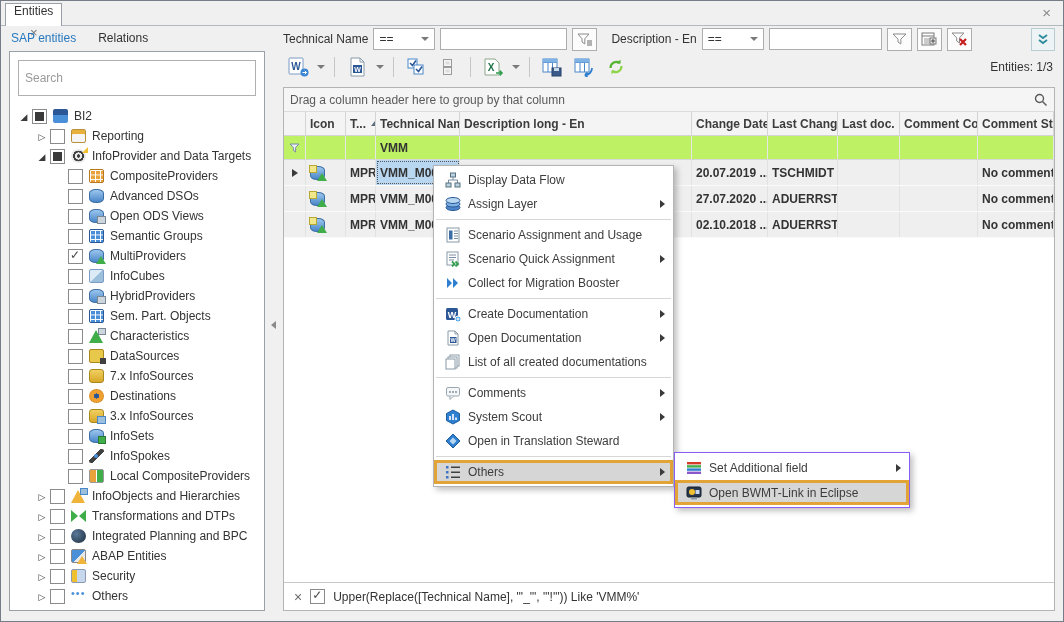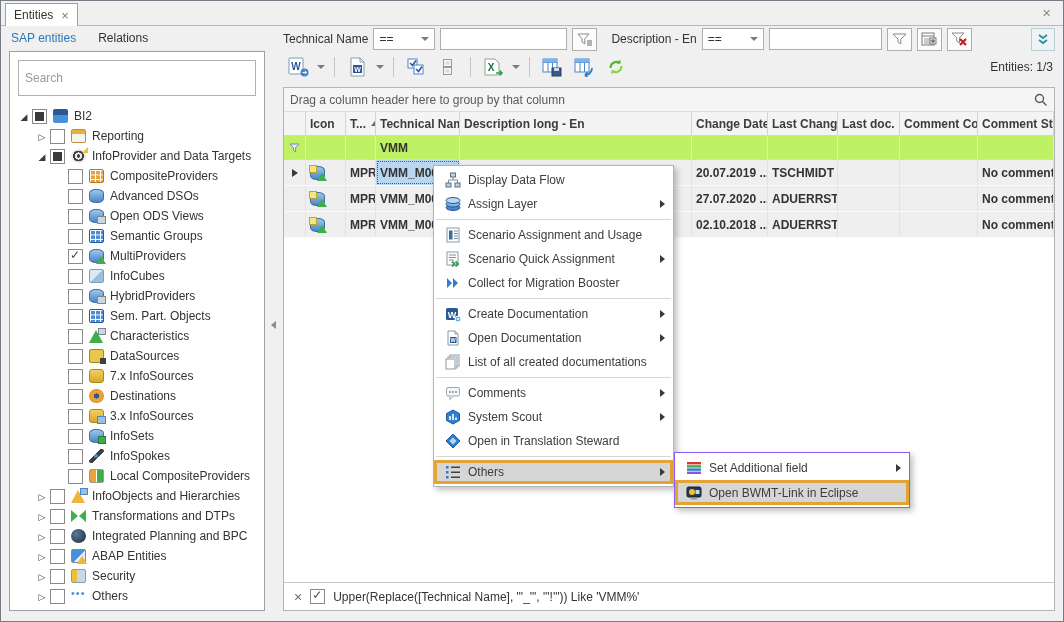--- a/index.html
+++ b/index.html
@@ -1,19 +1,19 @@
 <!DOCTYPE html>
 <html><head>
 <meta charset="utf-8">
 <style>
   html,body{margin:0;padding:0;background:#cfd4da;font-family:"Liberation Sans",sans-serif;}
   .window{position:relative;width:1064px;height:622px;background:#f0f0f0;border:1px solid #767d87;box-sizing:border-box;overflow:hidden;font-size:12px;color:#333;}
   
   .doc-tabbar{position:absolute;left:0;top:0;right:0;height:24px;border-bottom:1px solid #b2b8c0;background:#f0f0f0;}
-  .doc-tab{position:absolute;left:4px;top:2px;height:22px;background:#fff;border:1px solid #9aa0a8;border-bottom:none;display:flex;align-items:center;padding:0 8px;gap:8px;}
+  .doc-tab{position:absolute;left:4px;top:2px;height:22px;background:#fff;border:1px solid #9aa0a8;border-bottom:none;display:flex;align-items:center;padding:0 8px;gap:8px;flex-direction:column;}
   .doc-tab .lbl{color:#333;}
   .tab-close{color:#7a7a7a;font-size:13px;line-height:1;cursor:default;}
   .win-close{position:absolute;right:12px;top:4px;color:#8a8a8a;font-size:15px;line-height:1;}
   
   .left-tabs{position:absolute;left:4px;top:28px;height:22px;display:flex;gap:4px;}
   .left-tab{padding:2px 12px 0 6px;color:#333;}
   .left-tab.active{color:#2778be;}
   .left-panel{position:absolute;left:8px;top:50px;width:256px;bottom:10px;background:#fff;border:1px solid #9aa0a8;box-sizing:border-box;overflow:hidden;}
   .search-box{margin:8px;height:36px;border:1px solid #b0b0b0;box-sizing:border-box;}
   .search-box input{width:100%;height:100%;border:none;outline:none;padding:0 6px;font:12px "Liberation Sans",sans-serif;color:#333;box-sizing:border-box;}

